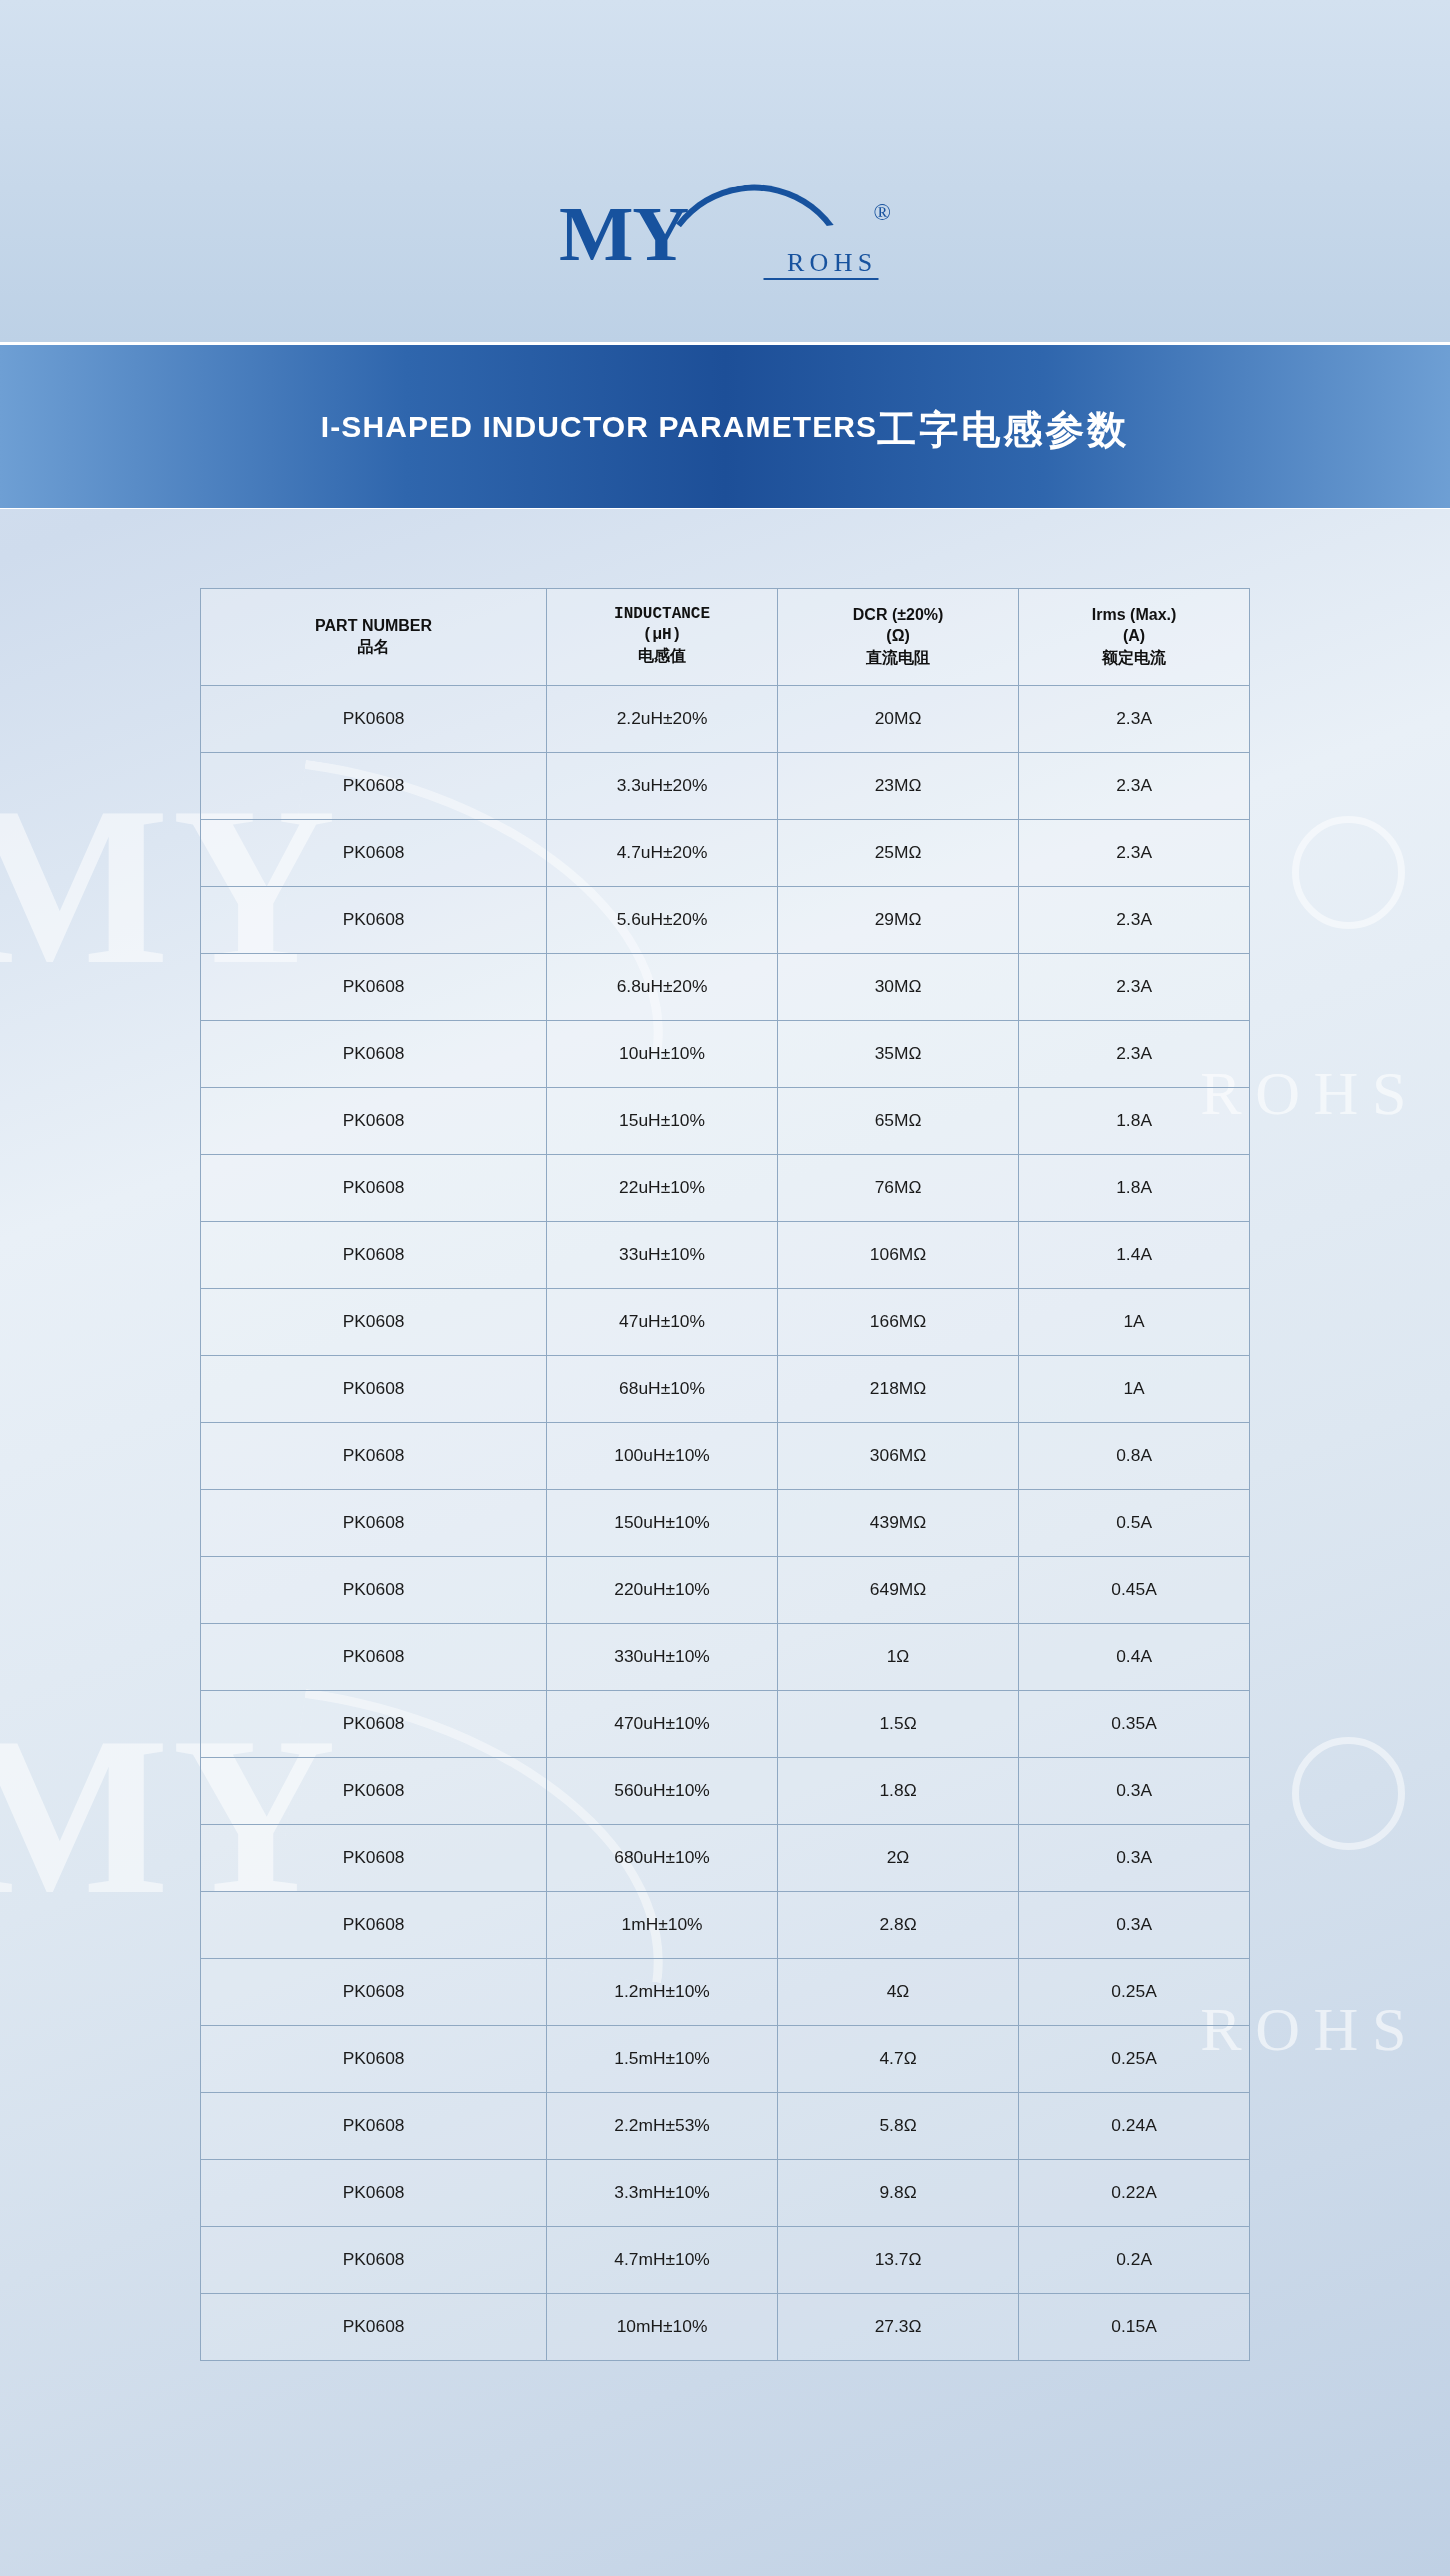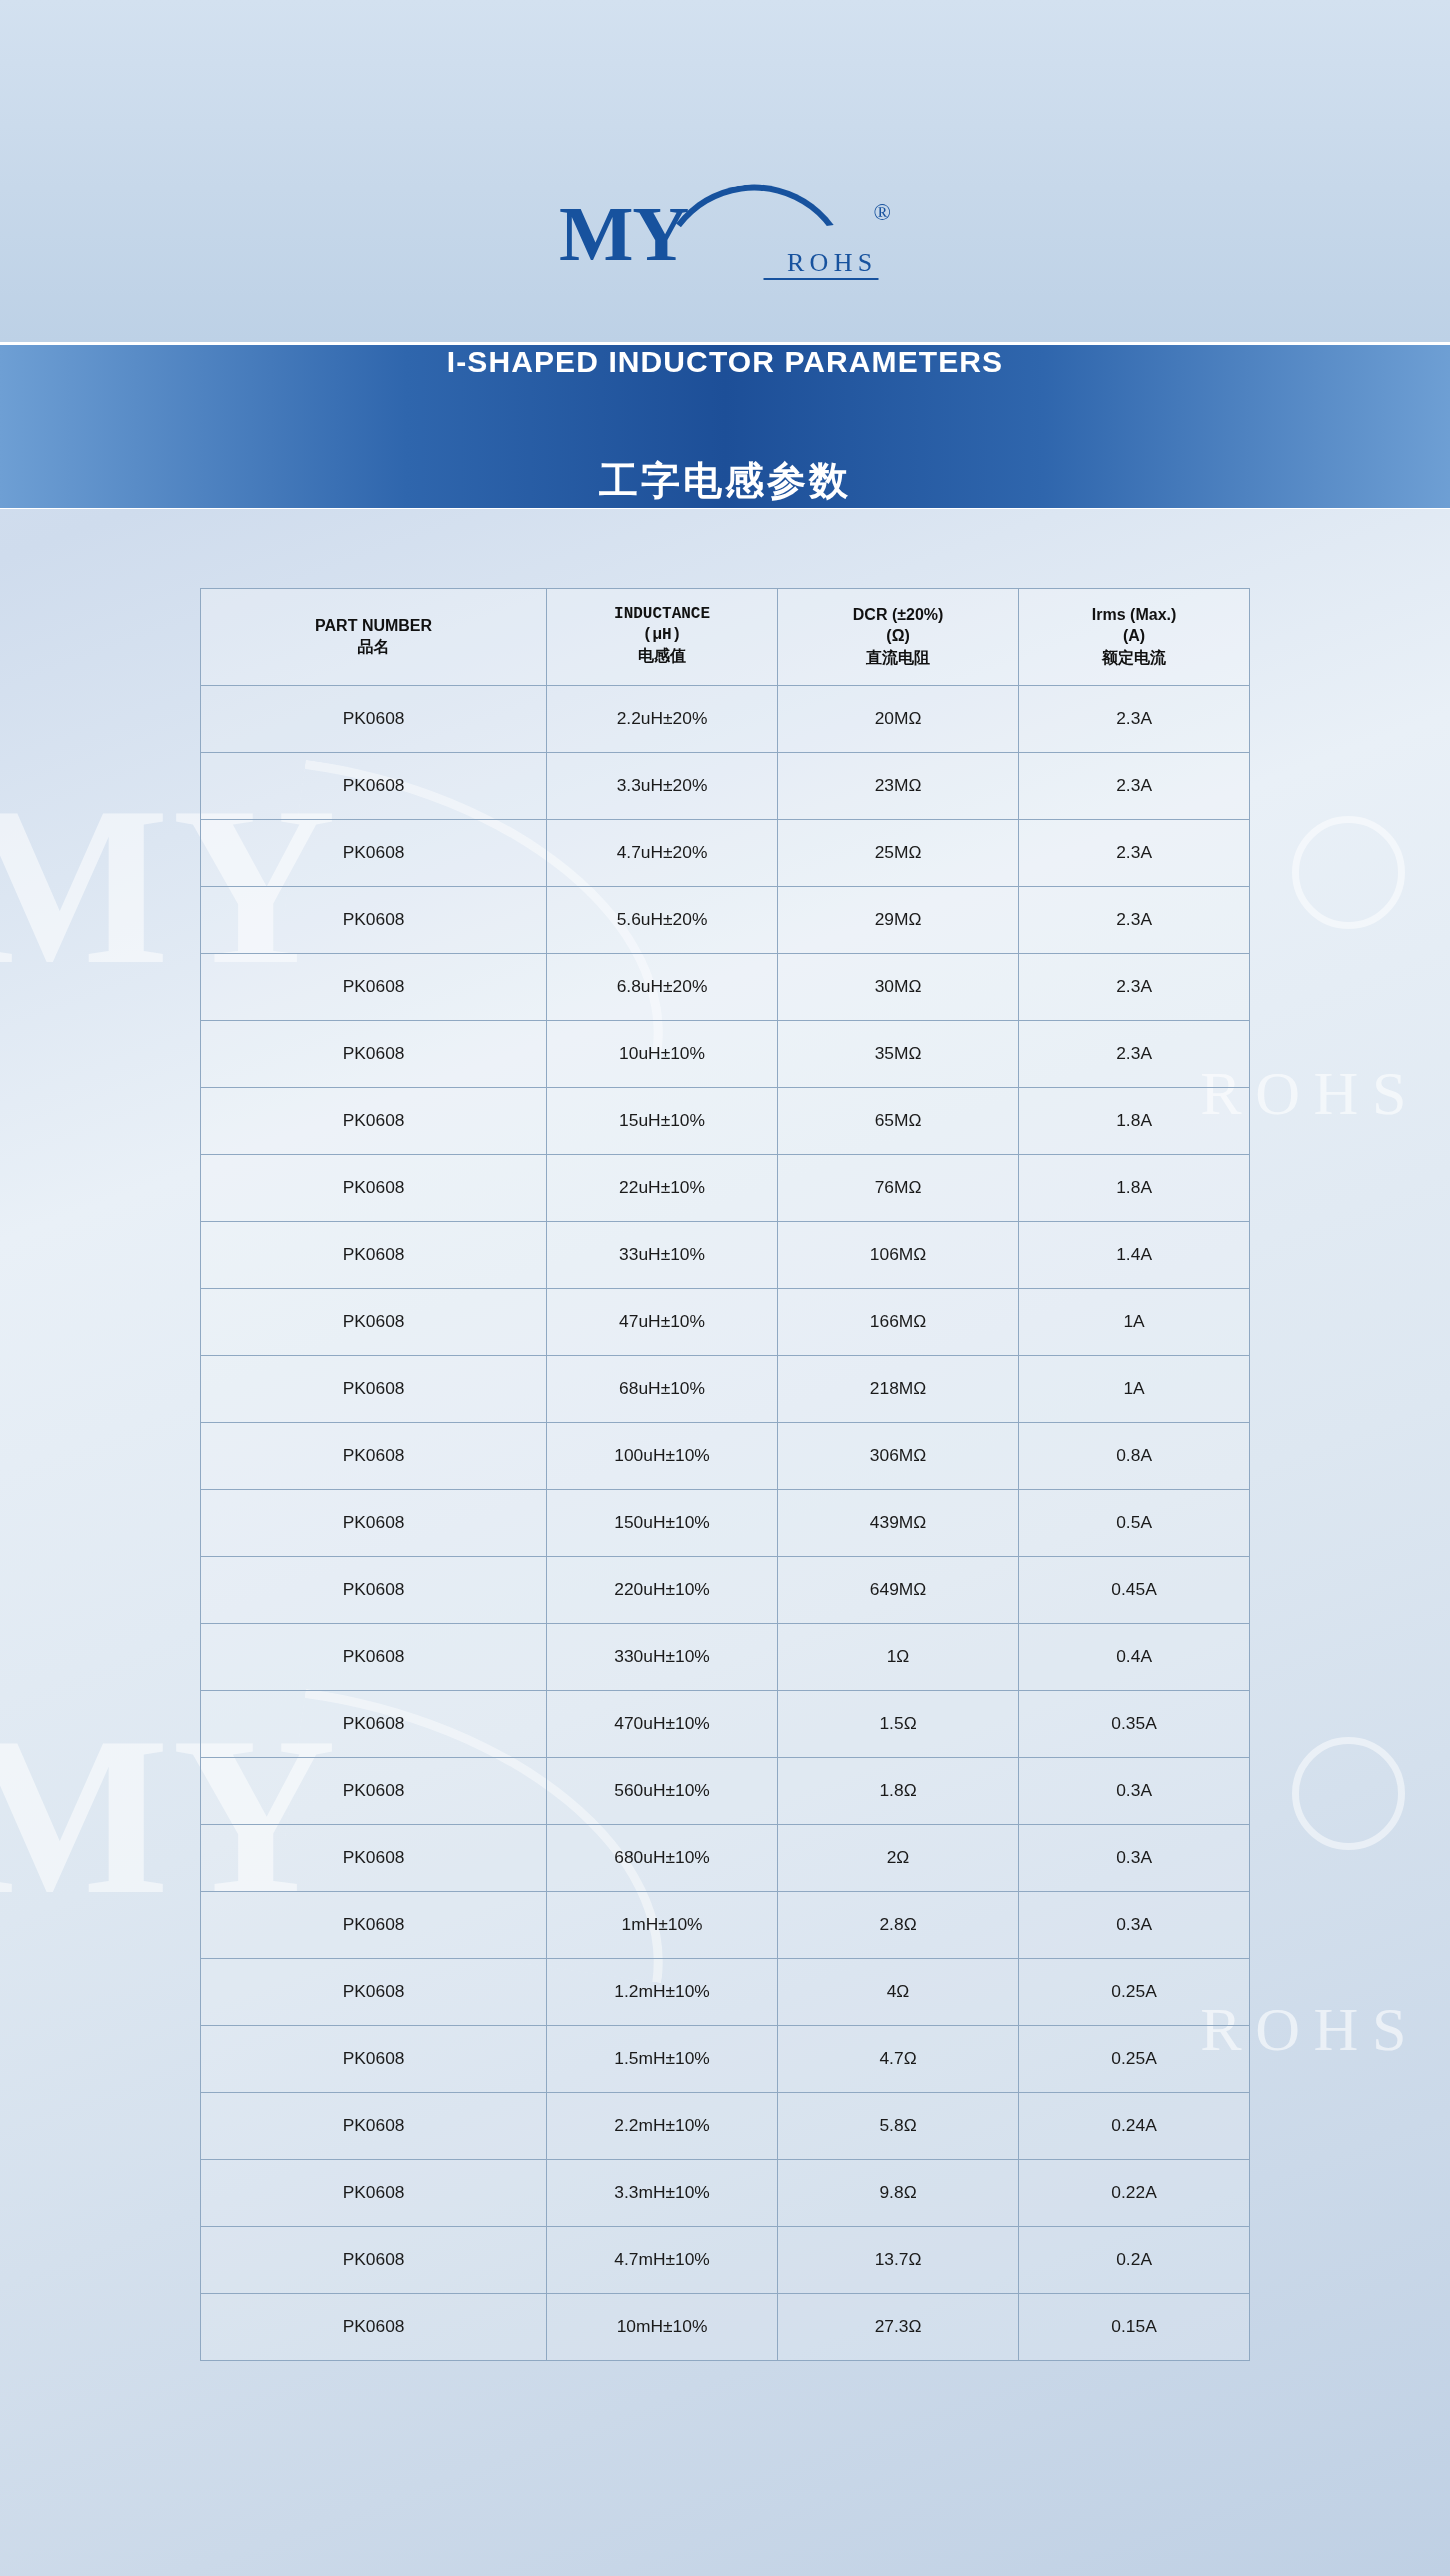--- a/index.html
+++ b/index.html
@@ -132,23 +132,23 @@
     height: 2.3px;
     background: #17529e;
   }
 
   
   .title-band {
     position: relative;
     height: 165px;
     background: linear-gradient(90deg, #6e9fd4 0%, #2f66ad 28%, #1d4f98 50%, #2f66ad 72%, #6e9fd4 100%);
     display: flex;
-    flex-direction: column;
+    flex-direction: row;
     align-items: center;
-    justify-content: space-between;
+    justify-content: center;
     border-top: 1.5px solid #ffffff;
     border-bottom: 1.5px solid #ffffff;
   }
   .title-en {
     color: #ffffff;
     font-size: 30px;
     font-weight: 700;
     letter-spacing: 1.1px;
   }
   .title-cn {
@@ -380,21 +380,21 @@
           <td>0.25A</td>
         </tr>
         <tr>
           <td>PK0608</td>
           <td>1.5mH±10%</td>
           <td>4.7Ω</td>
           <td>0.25A</td>
         </tr>
         <tr>
           <td>PK0608</td>
-          <td>2.2mH±10%</td>
+          <td>2.2mH±53%</td>
           <td>5.8Ω</td>
           <td>0.24A</td>
         </tr>
         <tr>
           <td>PK0608</td>
           <td>3.3mH±10%</td>
           <td>9.8Ω</td>
           <td>0.22A</td>
         </tr>
         <tr>

